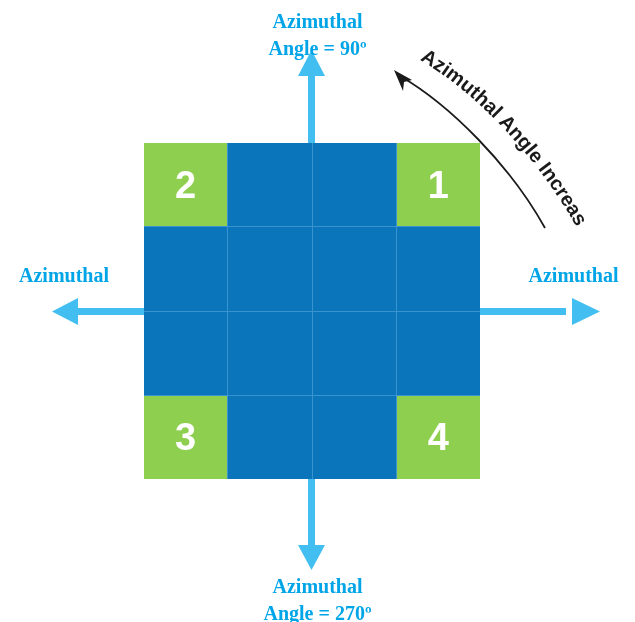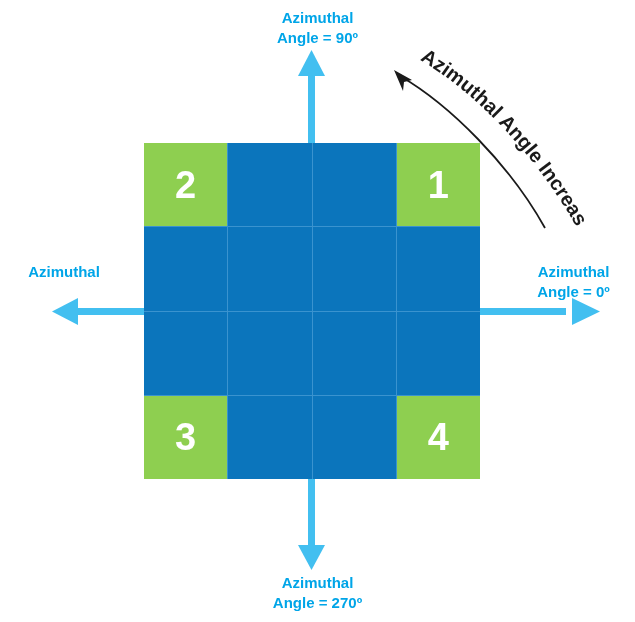--- a/index.html
+++ b/index.html
@@ -59,23 +59,23 @@
     font-weight: bold;
     font-family: "Liberation Sans", sans-serif;
     line-height: 1;
     user-select: none;
   }
 
   
   .axis-label {
     position: absolute;
     color: #00a5e8;
-    font-size: 15px;
+    font-size: 20px;
     font-weight: bold;
-    font-family: Liberation Sans, sans-serif;
+    font-family: Liberation Serif, serif;
     line-height: 1.35;
     text-align: center;
     white-space: nowrap;
     z-index: 5;
   }
   #label-90 {
     left: 0;
     right: 0;
     top: 8px;
     text-align: center;
@@ -184,21 +184,20 @@
     <span class="l1">Azimuthal</span>
     <span class="l2">Angle = 270º</span>
   </div>
 
   <div class="axis-label" id="label-180">
     <span class="l1">Azimuthal</span>
   </div>
 
   <div class="axis-label" id="label-0">
     <span class="l1">Azimuthal</span>
-    <span class="l2">Angle = 0º</span>
   </div>
 
   <svg id="curve-layer" viewBox="0 0 635 622" width="635" height="622">
     <defs>
       <path id="arcline" d="M 400,76 C 450,105 510,165 545,228"></path>
       <path id="textarc" d="M 418,59 C 474,90 536,156 576,226"></path>
     </defs>
 
     <path d="M 400,76 C 450,105 510,165 545,228" fill="none" stroke="#1a1a1a" stroke-width="1.8"></path>
 

